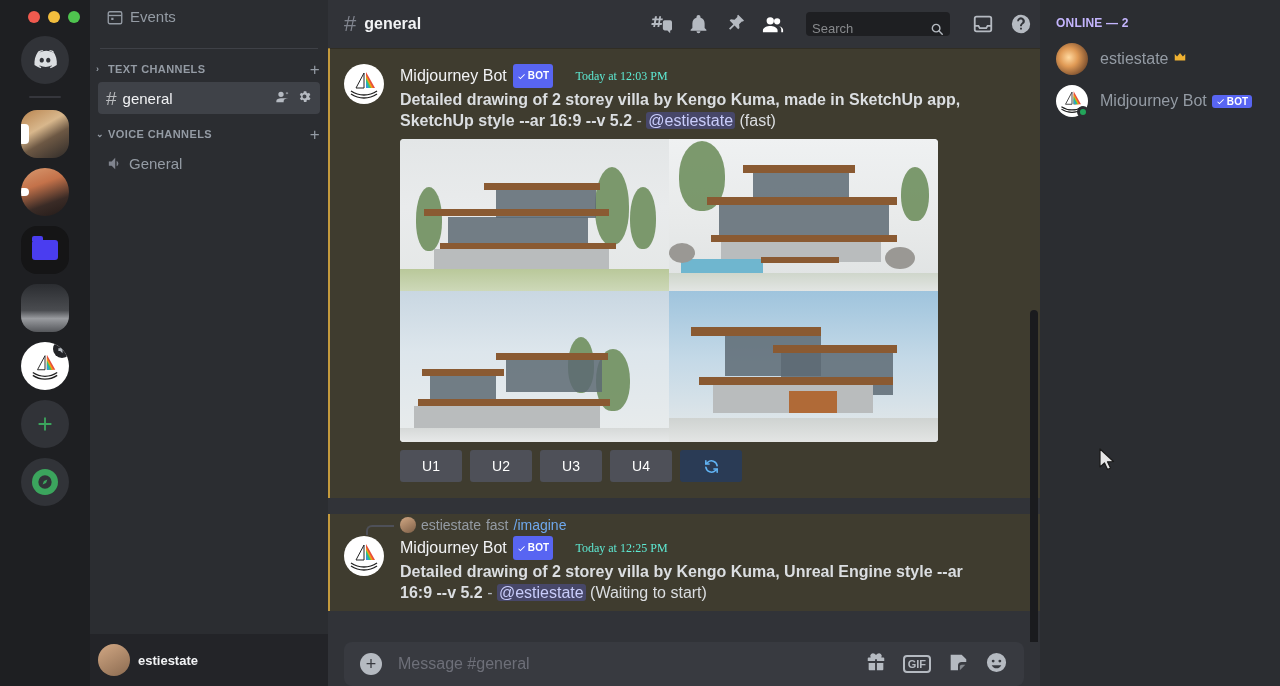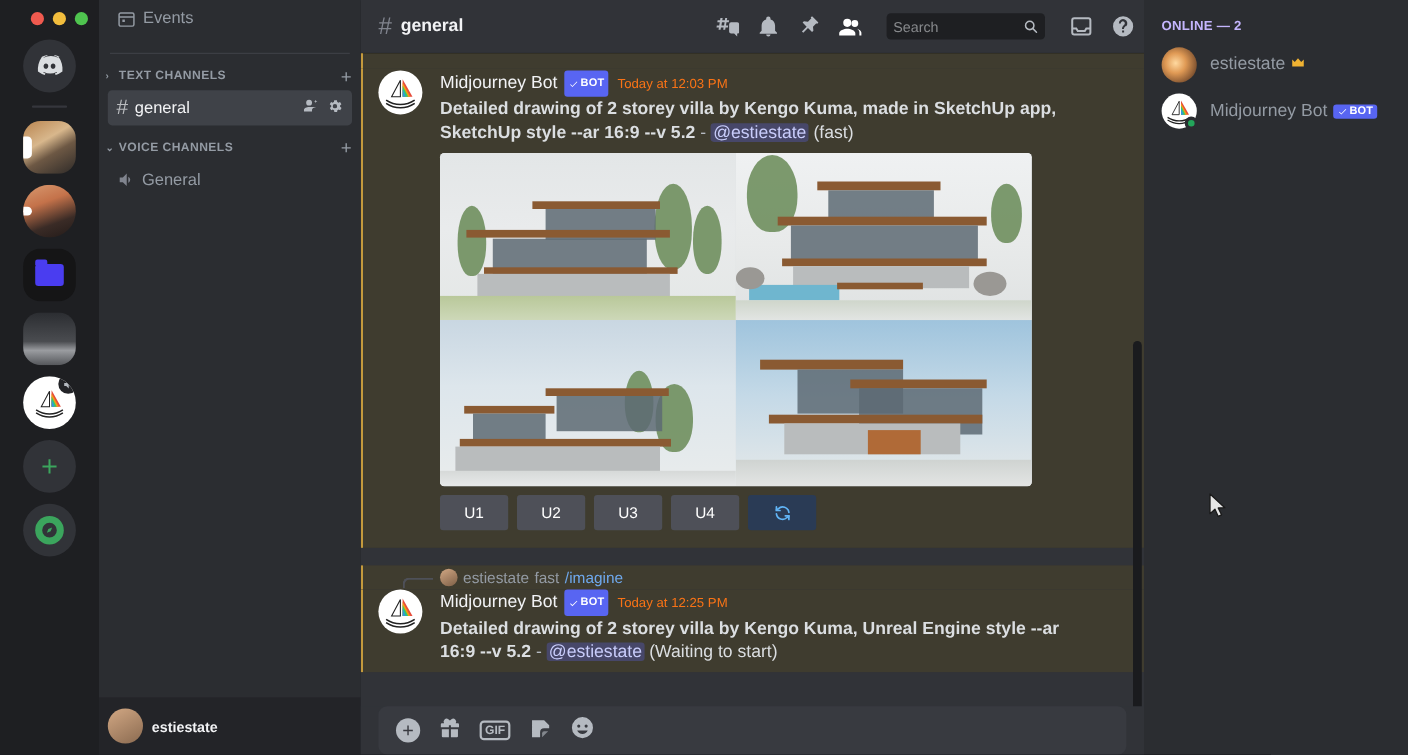--- a/index.html
+++ b/index.html
@@ -133,21 +133,21 @@
     box-shadow: 0 1px 0 rgba(0,0,0,.22); flex-shrink: 0; position: relative; z-index: 5;
     background: #313338;
   }
   .tb-hash { color: #80848e; font-size: 22px; margin-right: 8px; line-height: 1; }
   .tb-title { color: #f2f3f5; font-size: 16px; font-weight: bold; }
   .tb-spacer { flex: 1; }
   .tb-icons { display: flex; align-items: center; gap: 16px; color: #b5bac1; }
   .tb-ic { cursor: pointer; display: flex; align-items: center; }
   .search-box {
     width: 144px; height: 24px; background: #1e1f22; border-radius: 4px;
-    display: flex; align-items: center; padding: 0 6px; margin: 0 6px;
+    display: flex; align-items: flex-end; padding: 0 6px; margin: 0 6px;
     cursor: text;
   }
   .search-box .ph-txt { flex: 1; color: #87898c; font-size: 13px; }
 
   
   .msgs { flex: 1; overflow: hidden; position: relative; }
   .msg-clip { position: absolute; inset: 0; }
   .msg {
     position: relative; padding: 2px 48px 8px 72px;
     background: #3f3c2f;
@@ -166,21 +166,21 @@
     background: #fff; display: flex; align-items: center; justify-content: center;
     overflow: hidden;
   }
   .hdr { display: flex; align-items: center; gap: 6px; line-height: 22px; }
   .author { color: #f2f3f5; font-size: 16px; font-weight: 500; }
   .bot-tag {
     background: #5865f2; color: #fff; font-size: 10px; font-weight: bold;
     border-radius: 3px; padding: 1px 4px; display: flex; align-items: center; gap: 2px;
     letter-spacing: .2px;
   }
-  .ts { color: #f97316; font-size: 12px; margin-left: 2px; }
+  .ts { color: #5eead4; font-size: 12px; margin-left: 16px; font-family: Liberation Serif, serif; }
 
   .body {
     color: #dbdee1; font-size: 16px; line-height: 21px; font-weight: bold;
     margin-top: 1px; max-width: 580px;
   }
   .body .dash { color: #b5bac1; font-weight: 400; }
   .mention {
     background: rgba(88,101,242,.3); color: #c9cdfb; border-radius: 3px;
     padding: 0 2px; font-weight: 500;
   }
@@ -621,20 +621,21 @@
       </div>
 
       <div class="scrollbar">
         <div class="sb-thumb" style="top:210px;height:390px;"></div>
       </div>
     </div>
 
     <div class="composer-wrap">
       <div class="composer">
         <div class="plus-btn">+</div>
+        <div class="comp-input">Message #general</div>
         <div class="comp-icons">
           <span>
             <svg width="22" height="22" viewBox="0 0 24 24" fill="#b5bac1">
               <path d="M20 7h-2.2a3 3 0 0 0-4.3-4L12 4.3 10.5 3A3 3 0 0 0 6.2 7H4a1 1 0 0 0-1 1v3h8V9h2v2h8V8a1 1 0 0 0-1-1zM4 13v7a1 1 0 0 0 1 1h6v-8H4zm9 8h6a1 1 0 0 0 1-1v-7h-7v8z"></path>
             </svg>
           </span>
           <span class="gif-tag">GIF</span>
           <span>
             <svg width="22" height="22" viewBox="0 0 24 24" fill="#b5bac1">
               <path d="M4 4h12l5 5v3h-5a4 4 0 0 0-4 4v5H4V4z"></path>

